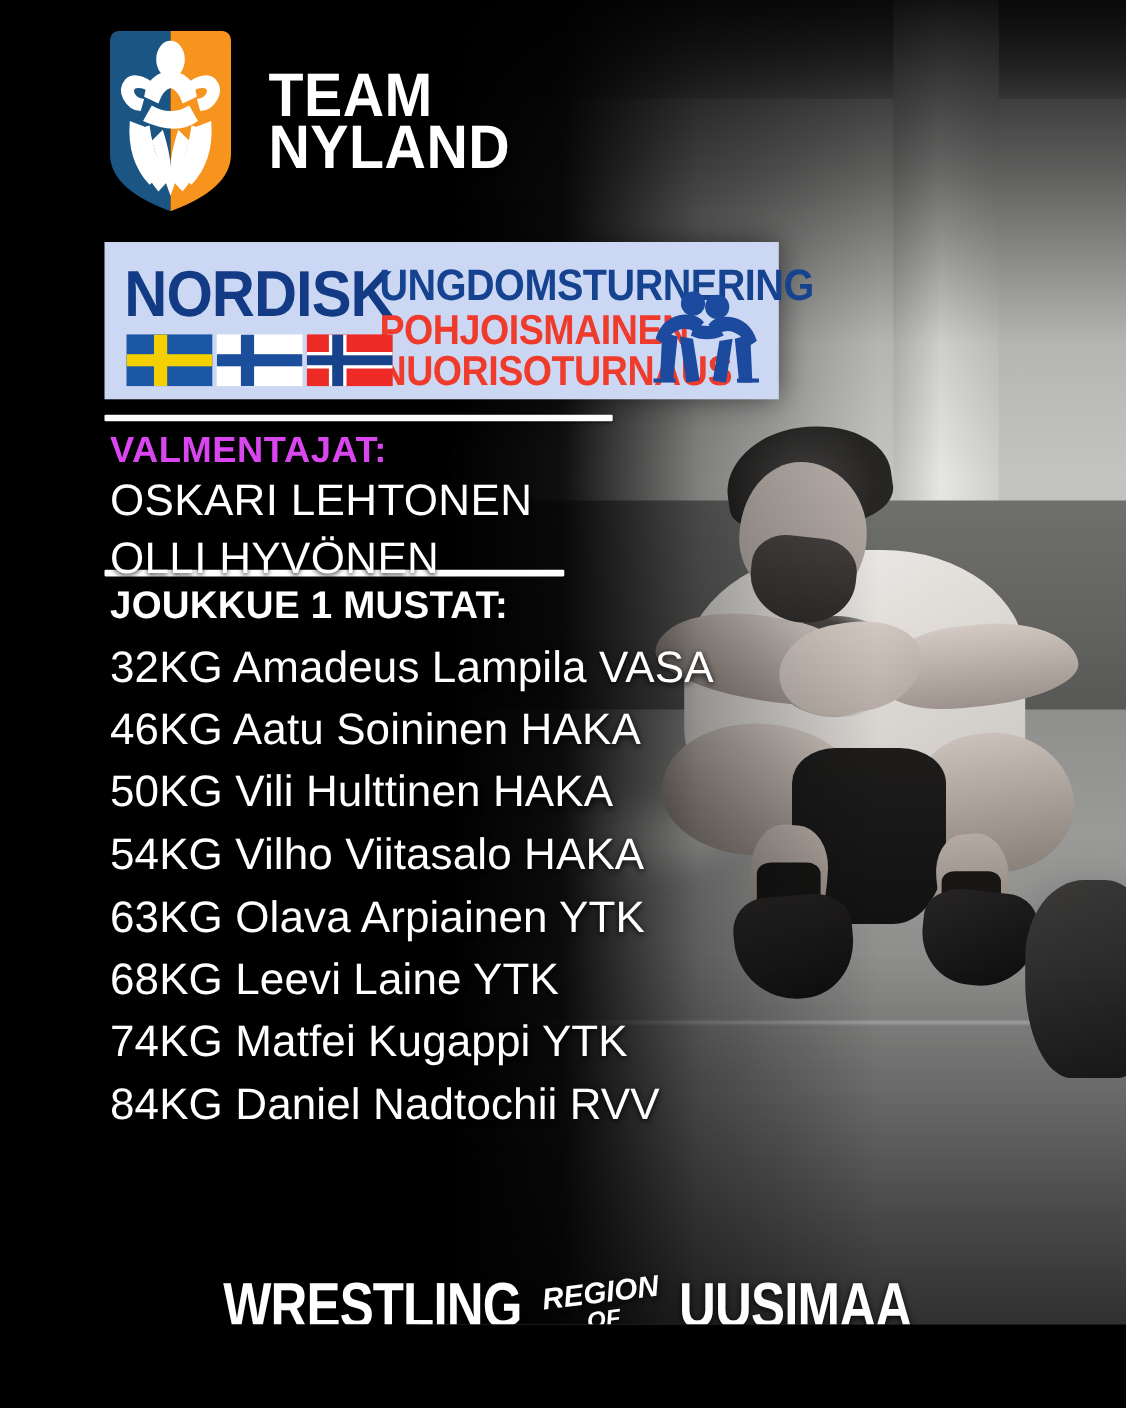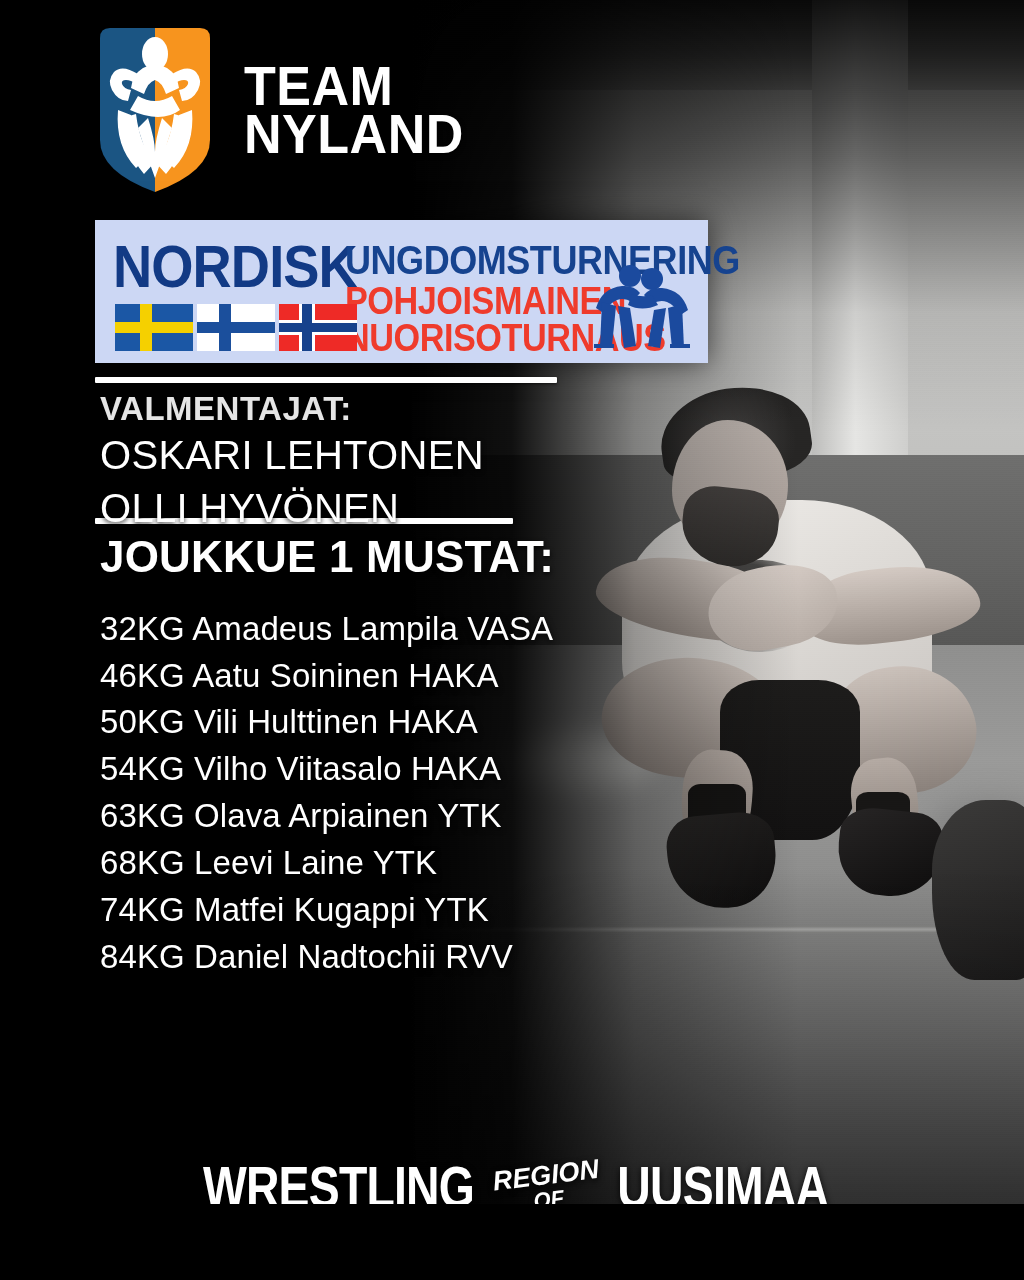--- a/index.html
+++ b/index.html
@@ -177,36 +177,36 @@
 
   
   .rule{position:absolute;background:#fff;height:6px;border-radius:1px;
         box-shadow:0 1px 3px rgba(0,0,0,.6);}
   .rule.top{left:95px;top:377px;width:462px;}
   .rule.mid{left:95px;top:518px;width:418px;}
 
   
   .coach-block{position:absolute;left:100px;top:388px;}
   .staff-title{
-    font-size:33px;font-weight:bold;color:#e5e5e5;letter-spacing:.5px;
+    font-size:33px;font-weight:bold;color:#d946ef;letter-spacing:.5px;
     line-height:1.25;text-shadow:0 2px 5px rgba(0,0,0,.85);
   }
   .staff-name{
     font-size:40px;color:#fff;letter-spacing:.3px;line-height:1.33;
     text-shadow:0 2px 5px rgba(0,0,0,.85);
   }
 
   .team-block{position:absolute;left:100px;top:530px;}
   .team-title{
-    font-size:44px;font-weight:bold;color:#fff;letter-spacing:.2px;
-    line-height:1.22;margin-bottom:22px;text-shadow:0 2px 5px rgba(0,0,0,.85);
+    font-size:35px;font-weight:bold;color:#fff;letter-spacing:.2px;
+    line-height:1.22;margin-bottom:6px;text-shadow:0 2px 5px rgba(0,0,0,.85);
   }
   .roster{list-style:none;margin:0;padding:0;}
   .roster li{
-    font-size:33px;color:#fff;line-height:1.42;letter-spacing:.1px;
+    font-size:40px;color:#fff;line-height:1.42;letter-spacing:.1px;
     white-space:nowrap;text-shadow:0 2px 6px rgba(0,0,0,.9);
   }
 
   
   .footer{
     position:absolute;left:0;right:0;top:1158px;
     display:flex;align-items:center;justify-content:center;
   }
   .f-wrestling,.f-uusimaa{
     color:#fff;font-weight:bold;font-size:58px;letter-spacing:-1px;

